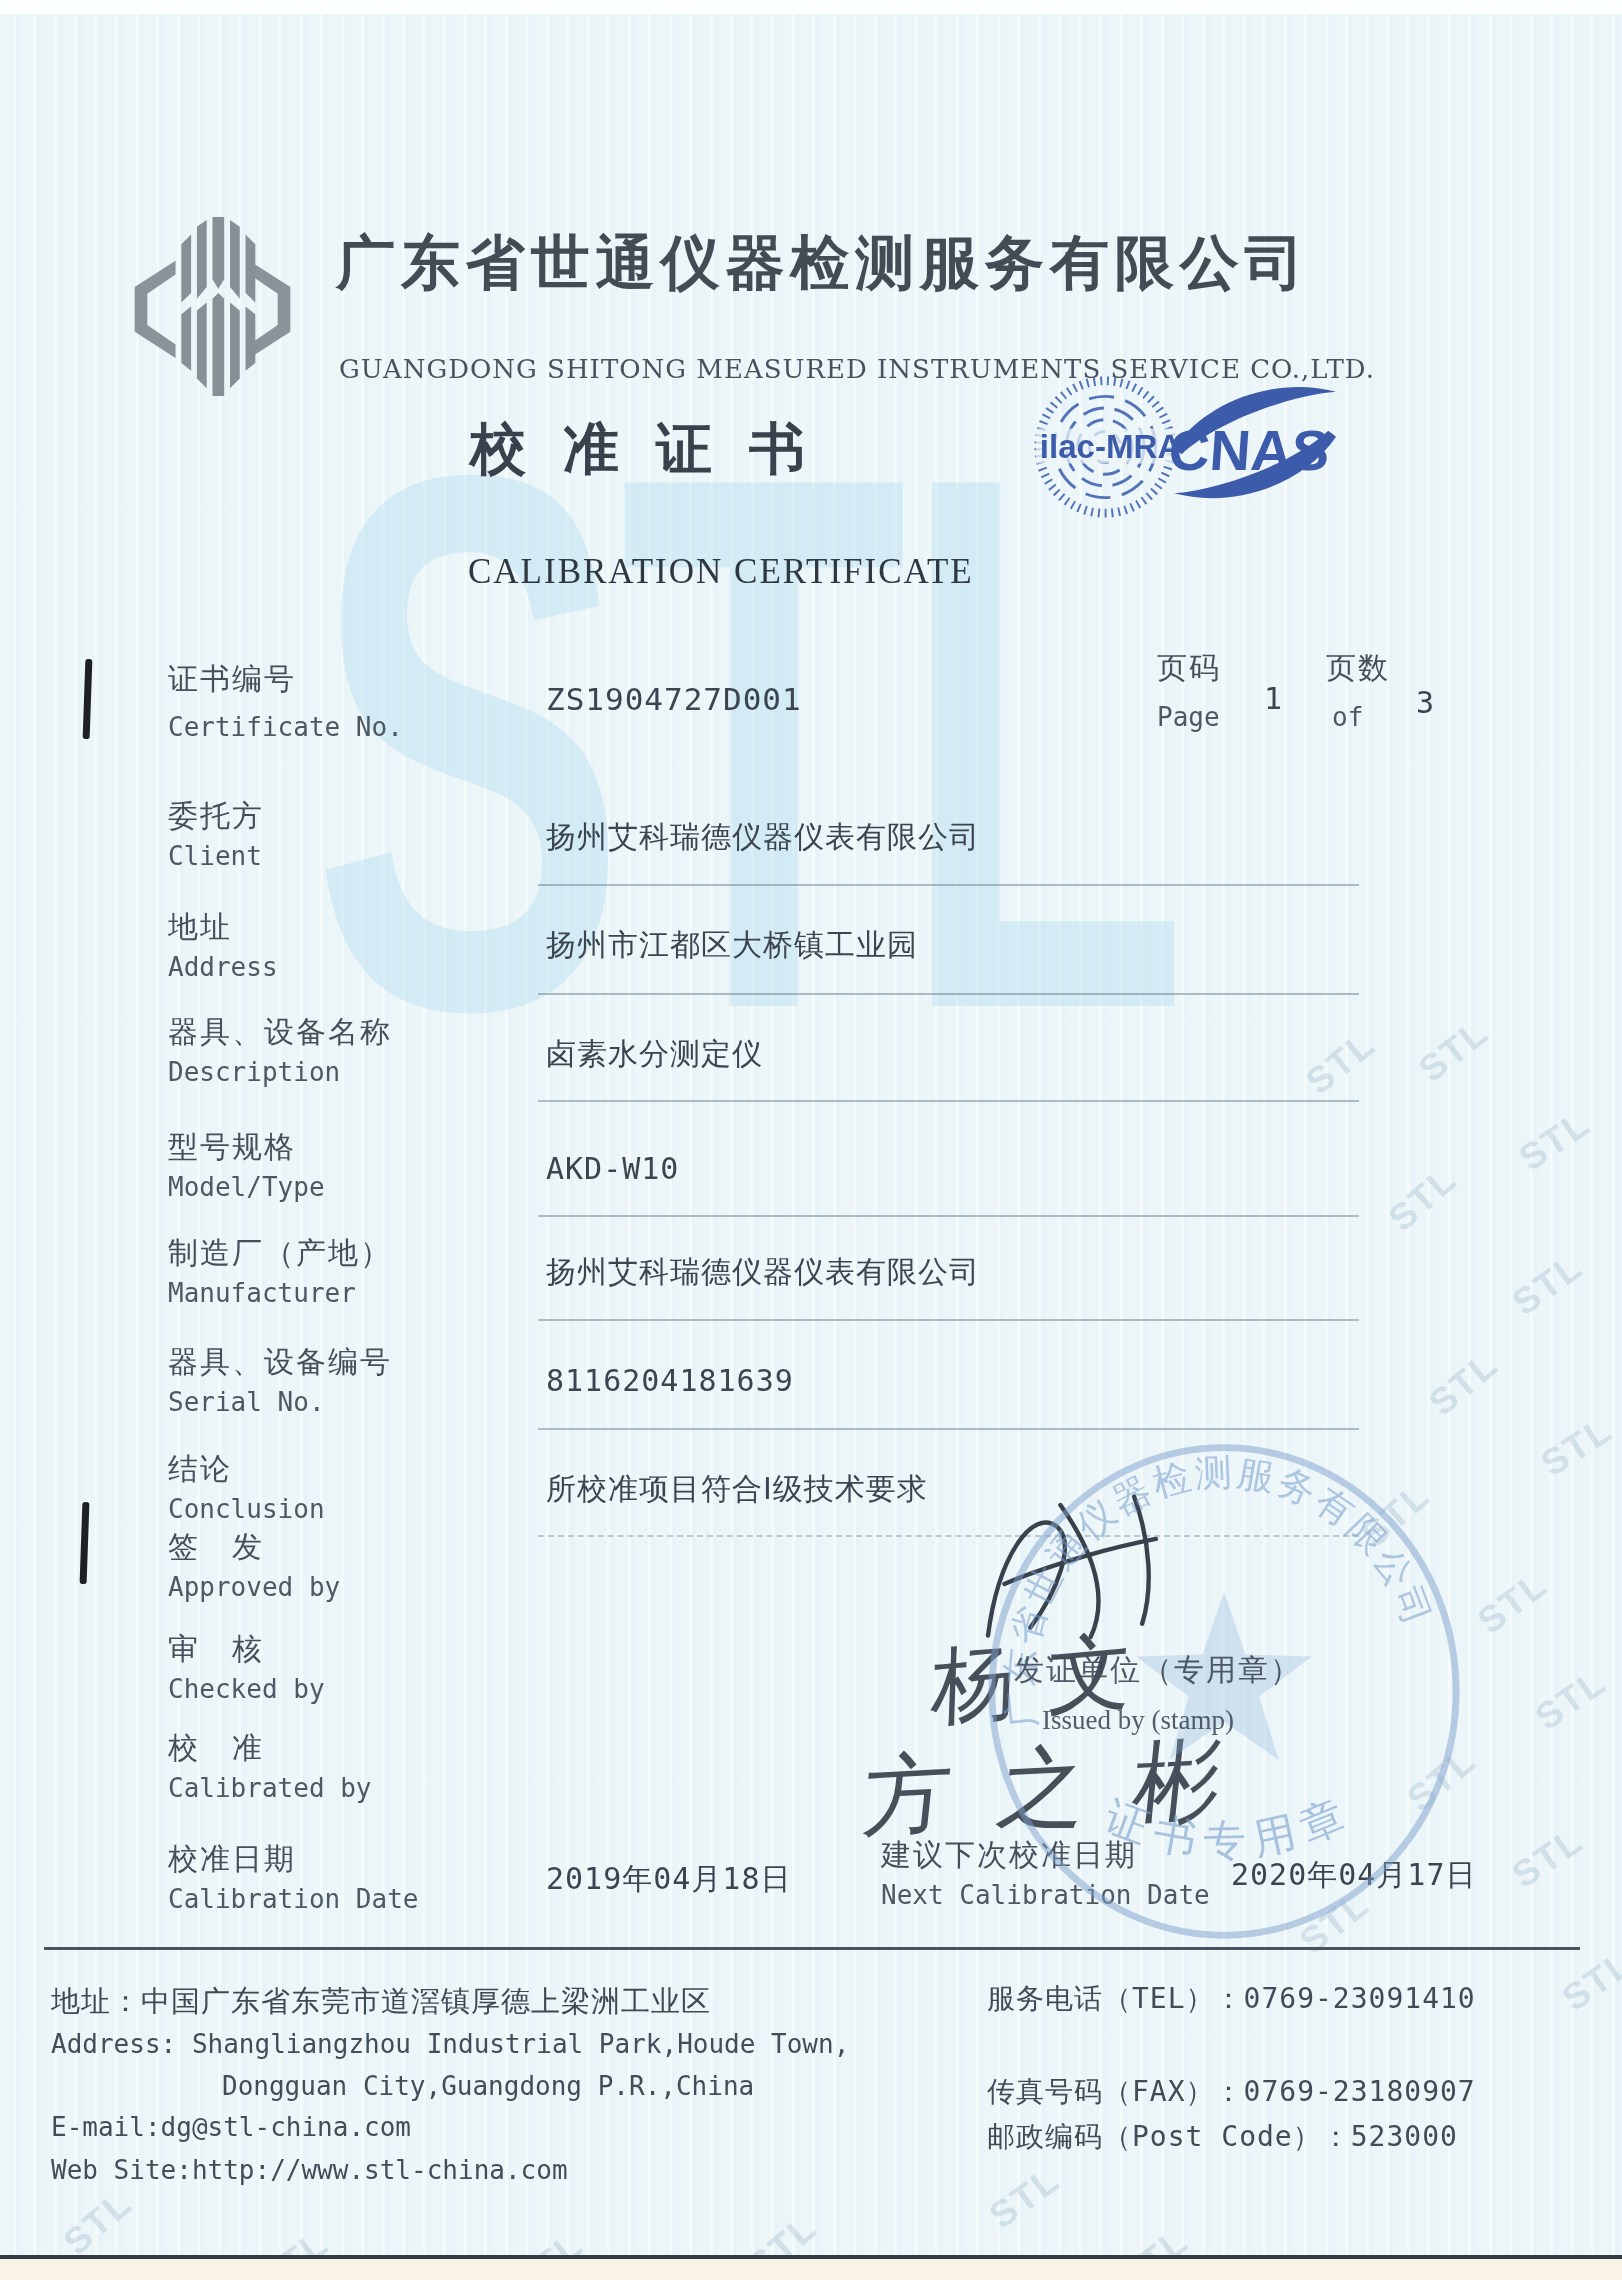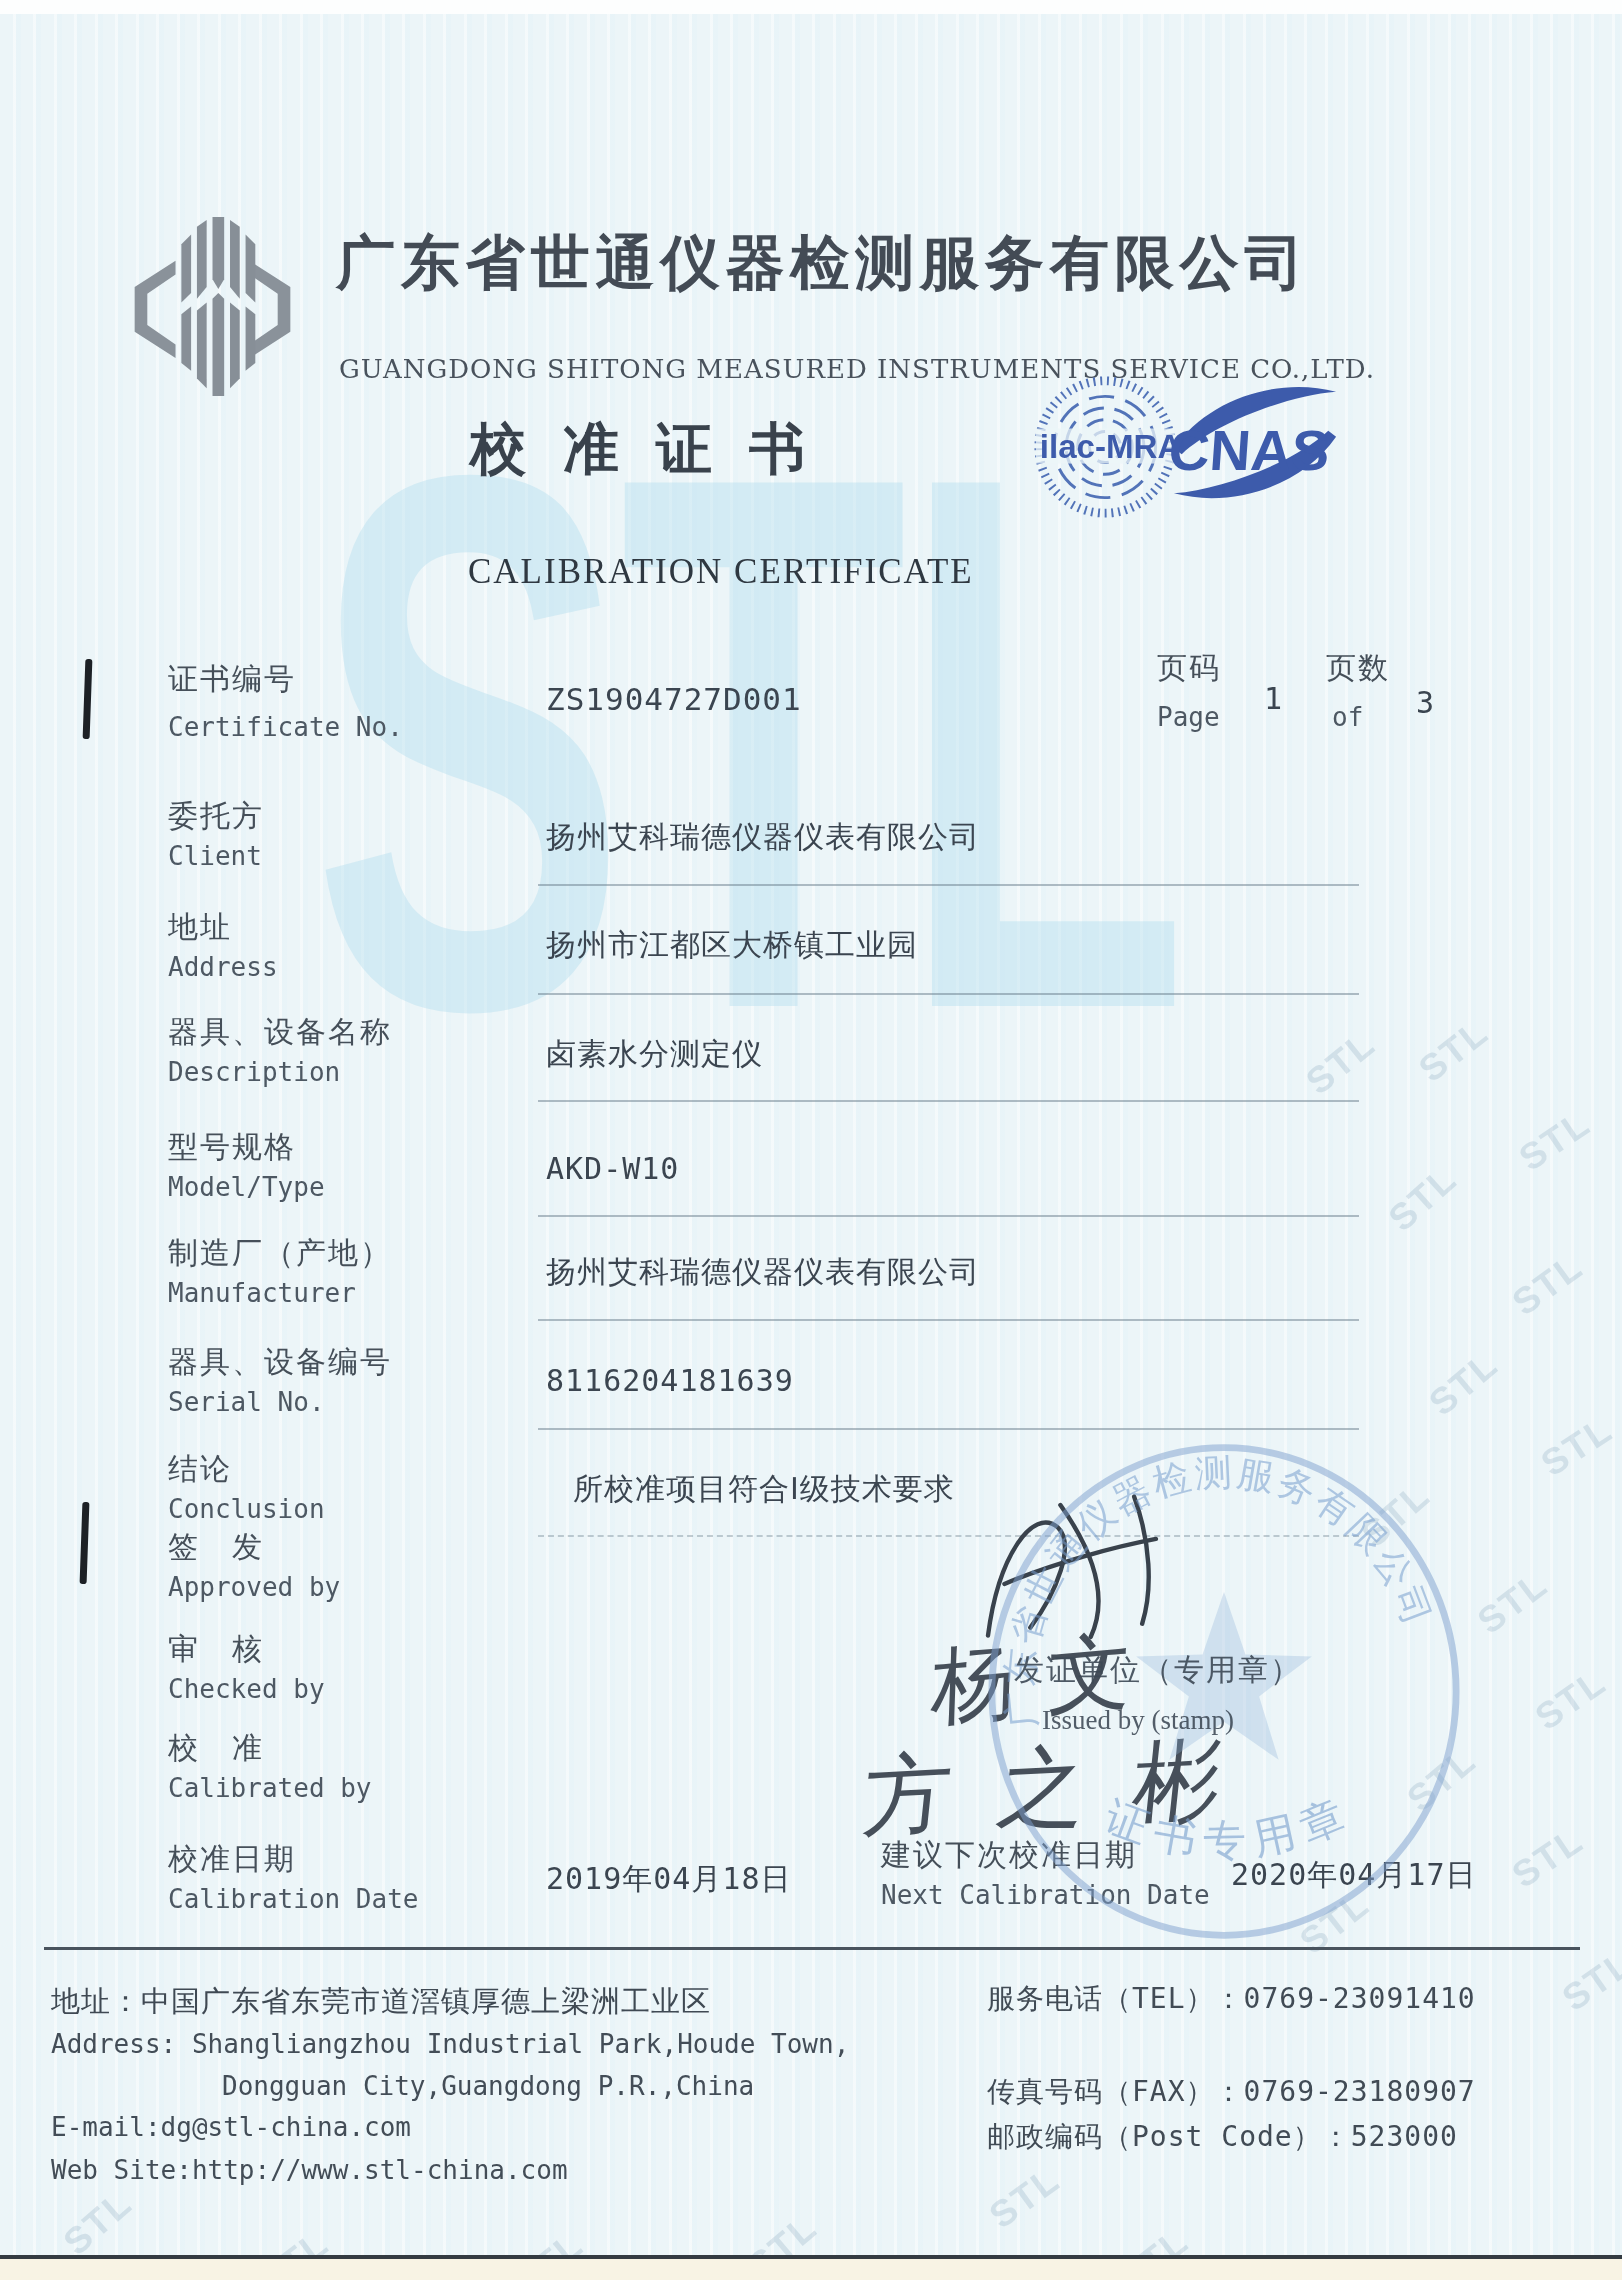--- a/index.html
+++ b/index.html
@@ -195,21 +195,21 @@
   <div class="abs z1 value" style="left:546px;top:1252px">扬州艾科瑞德仪器仪表有限公司</div>
   <div class="abs z1 u-line" style="left:538px;top:1319px;width:821px"></div>
 
   <div class="abs z1 label-cn" style="left:168px;top:1342px">器具、设备编号</div>
   <div class="abs z1 label-en" style="left:168px;top:1387px">Serial No.</div>
   <div class="abs z1 value" style="left:546px;top:1363px">8116204181639</div>
   <div class="abs z1 u-line" style="left:538px;top:1428px;width:821px"></div>
 
   <div class="abs z1 label-cn" style="left:168px;top:1449px">结论</div>
   <div class="abs z1 label-en" style="left:168px;top:1494px">Conclusion</div>
-  <div class="abs z1 value" style="left:573px;top:1469px">所校准项目符合Ⅰ级技术要求</div>
+  <div class="abs z1 value" style="left:546px;top:1469px">所校准项目符合Ⅰ级技术要求</div>
   <div class="abs z1 u-line dashed" style="left:538px;top:1535px;width:821px"></div>
 
   <div class="abs z1 label-cn" style="left:168px;top:1527px">签　发</div>
   <div class="abs z1 label-en" style="left:168px;top:1572px">Approved by</div>
   <div class="abs z1 label-cn" style="left:168px;top:1629px">审　核</div>
   <div class="abs z1 label-en" style="left:168px;top:1674px">Checked by</div>
   <div class="abs z1 label-cn" style="left:168px;top:1728px">校　准</div>
   <div class="abs z1 label-en" style="left:168px;top:1773px">Calibrated by</div>
 
   <svg class="abs z1" style="left:951px;top:1473px;transform:rotate(-8deg)" width="293" height="171" viewBox="0 0 300 175">

